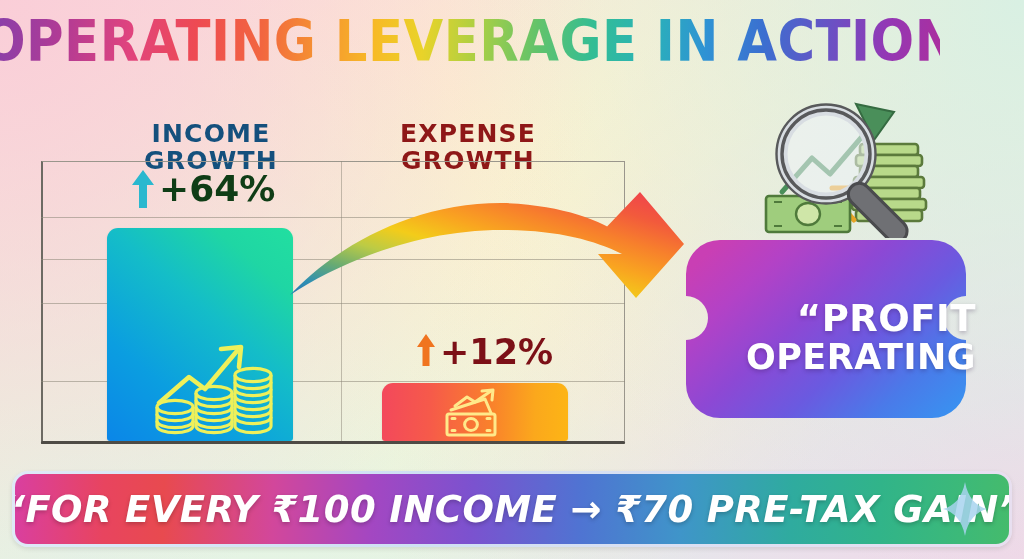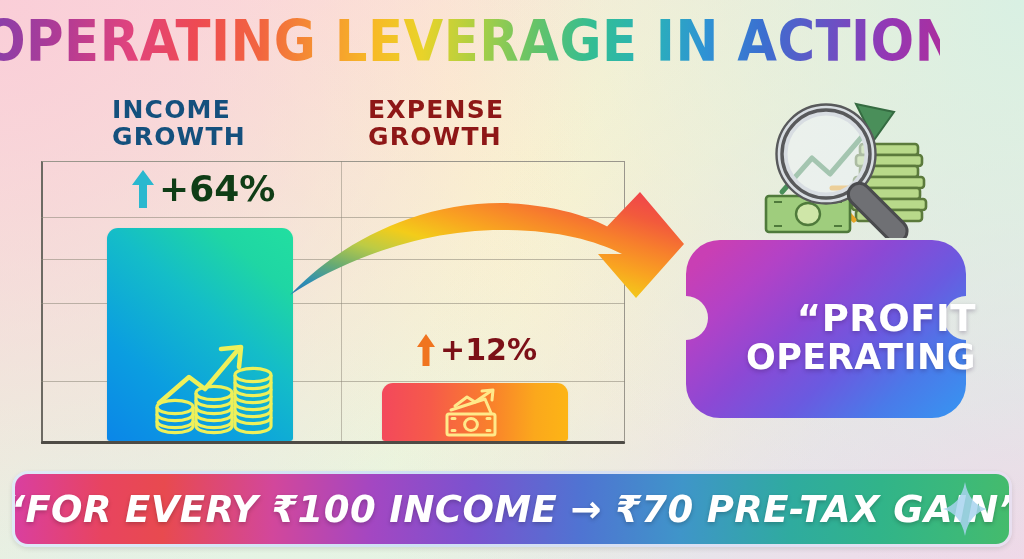--- a/index.html
+++ b/index.html
@@ -30,23 +30,23 @@
         #8b3fa8 0%, #b33b94 7%, #e0447e 14%, #ee4a52 21%,
         #f2663f 28%, #f59331 34%, #f7bb26 40%, #e9d329 45%,
         #a8cf45 51%, #63c36a 57%, #33bd94 63%, #2ab2b8 69%,
         #2f92d4 75%, #3b6fd0 81%, #6a51c4 88%, #9338b5 94%, #ab2f9e 100%);
     -webkit-background-clip:text; background-clip:text;
     -webkit-text-fill-color:transparent; color:transparent;
     text-shadow:none;
   }
 
   
-  .caption { position:absolute; text-align:left; font-weight:bold;
+  .caption { position:absolute; text-align:center; font-weight:bold;
              font-size:25px; line-height:1.08; letter-spacing:1.2px;
-             font-family:"DejaVu Sans", sans-serif; }
+             font-family:"DejaVu Sans", sans-serif;margin-top:24px; }
   #cap-income  { left:112px; top:96px;  width:198px; color:#14507d; }
   #cap-expense { left:368px; top:96px;  width:200px; color:#8e1717; }
 
   
   #plot { position:absolute; left:41px; top:161px; width:584px; height:283px; }
   #plot .frame { position:absolute; inset:0;
                  border-left:2px solid #6d6a63; border-top:1.4px solid #9a968c;
                  border-right:1.4px solid #9a968c; }
   #plot .axis-x { position:absolute; left:0; bottom:0; width:584px; height:3px;
                   background:#4e4b45; border-radius:2px; }
@@ -62,21 +62,21 @@
   #bar-expense { left:341px; width:186px; height:58px;
                  background:linear-gradient(92deg,#f3485c 0%,#f65a4a 26%,#f9802c 58%,#fba81c 82%,#fdb515 100%); }
   .bar-icon { position:absolute; bottom:6px; }
   #icon-coins  { right:14px; width:128px; height:106px; }
   #icon-cash   { left:50%; transform:translateX(-50%); bottom:3px; width:84px; height:50px; }
 
   
   .delta { position:absolute; display:flex; align-items:flex-start; gap:3px;
            font-weight:bold; font-family:"DejaVu Sans", sans-serif; }
   #delta-income  { left:130px; top:168px; font-size:36px; color:#0f3d16; }
-  #delta-expense { left:415px; top:332px; font-size:30px; color:#7c1017; }
+  #delta-expense { left:415px; top:332px; font-size:35px; color:#7c1017; }
   .delta svg { display:block; }
 
   
   #swoosh { position:absolute; left:288px; top:178px; width:400px; height:135px; }
 
   
   #illo { position:absolute; left:752px; top:96px; width:218px; height:142px; }
 
   
   #badge { position:absolute; left:676px; top:234px; width:300px; height:208px; }

